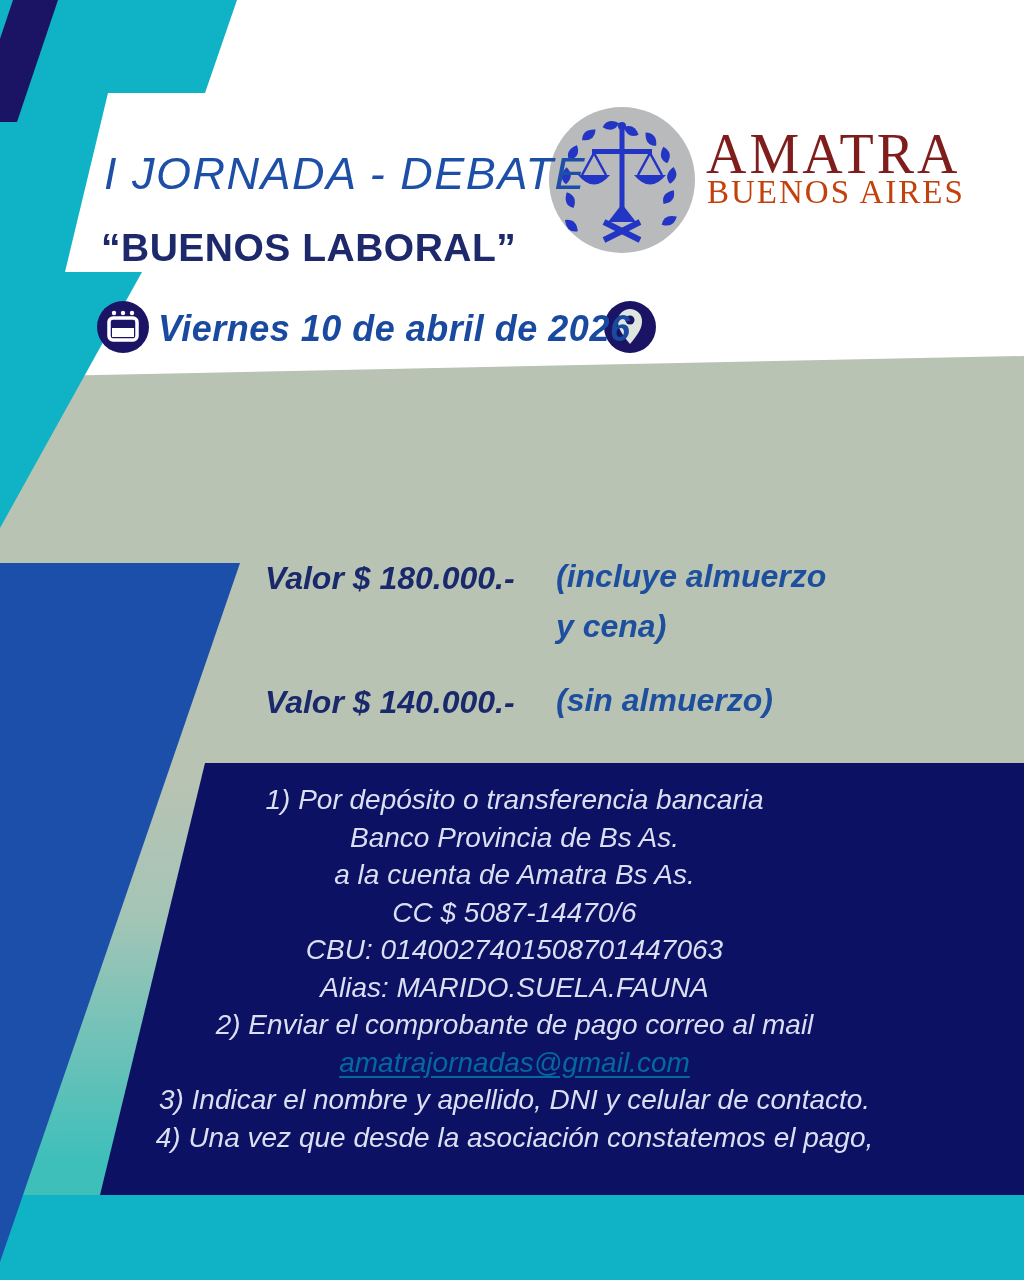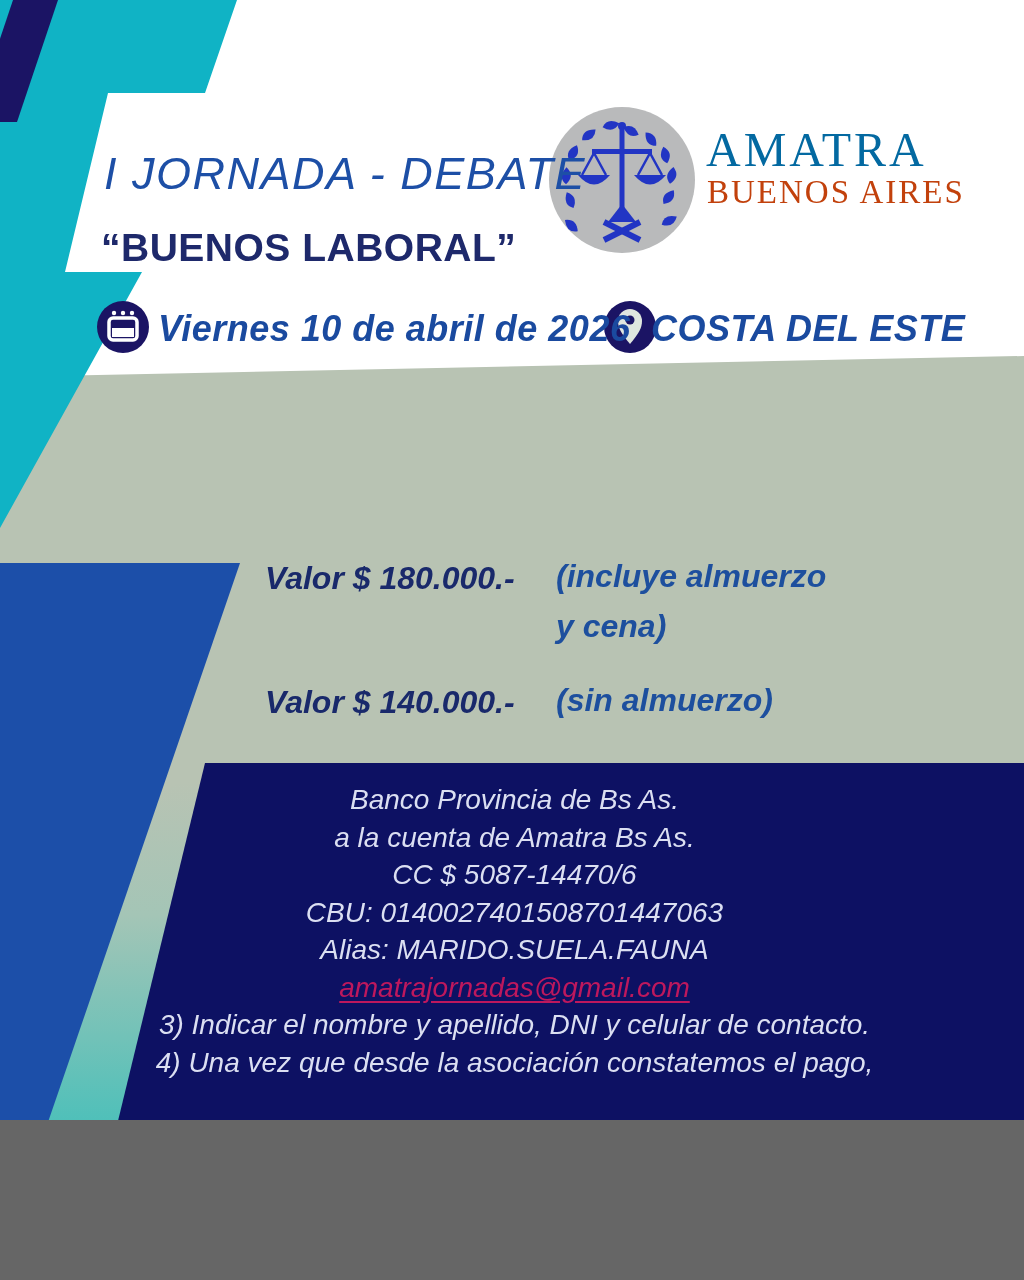--- a/index.html
+++ b/index.html
@@ -1,17 +1,17 @@
 <!DOCTYPE html>
 <html><head>
 <meta charset="utf-8">
 <style>
   html,body{margin:0;padding:0;background:#666;}
   #canvas{
-    position:relative;width:1024px;height:1120px;margin:0 auto;
+    position:relative;width:1024px;height:1280px;margin:0 auto;
     background:#ffffff;overflow:hidden;
     font-family:"Liberation Sans", sans-serif;
   }
   #bg-shapes{position:absolute;inset:0;width:1024px;height:1280px;}
   .abs{position:absolute;}
   .edition-title{
     left:104px;top:148px;font-size:45px;font-style:italic;font-weight:500;
     color:#1d4fa6;letter-spacing:1.5px;white-space:nowrap;
   }
   .main-title{
@@ -21,21 +21,21 @@
   .date-text{
     left:158px;top:308px;font-size:36px;font-weight:bold;font-style:italic;
     color:#1a4a9f;white-space:nowrap;letter-spacing:.5px;
   }
   .location-text{
     left:651px;top:308px;font-size:36px;font-weight:bold;font-style:italic;
     color:#1a4a9f;white-space:nowrap;letter-spacing:.5px;
   }
   .brand-name{
     left:706px;top:126px;font-family:"Liberation Serif",serif;
-    font-size:48px;color:#0369a1;letter-spacing:3px;white-space:nowrap;line-height:1;
+    font-size:56px;color:#7f1d1d;letter-spacing:3px;white-space:nowrap;line-height:1;
   }
   .brand-chapter{
     left:707px;top:176px;font-family:"Liberation Serif",serif;
     font-size:33px;color:#c2410c;letter-spacing:2px;white-space:nowrap;line-height:1;
   }
   .price-label{
     font-size:32px;font-weight:bold;font-style:italic;color:#19296b;white-space:nowrap;
   }
   .price-note{
     font-size:32px;font-weight:bold;font-style:italic;color:#1d4f9e;
@@ -44,21 +44,21 @@
   #price1-label{left:265px;top:560px;}
   #price1-note{left:556px;top:560px;margin-top:-9px;}
   #price2-label{left:265px;top:684px;}
   #price2-note{left:556px;top:684px;margin-top:-9px;}
   .payment-block{
     left:62px;top:781px;width:905px;text-align:center;
     font-size:28px;font-style:italic;color:#dbdff2;line-height:37.5px;
   }
   .payment-line{white-space:nowrap;}
   .email-link{
-    color:#be185d;text-decoration:underline;text-underline-offset:4px;cursor:pointer;
+    color:#0369a1;text-decoration:underline;text-underline-offset:4px;cursor:pointer;
   }
 </style>
 </head>
 <body>
 
 <div id="canvas">
 
   <svg id="bg-shapes" viewBox="0 0 1024 1280">
     <defs>
       <linearGradient id="stripGrad" x1="0" y1="0.05" x2="0" y2="0.9">
@@ -133,37 +133,38 @@
       <path d="M630,344 C621,333 618,328 618,321 a12,12 0 1,1 24,0 C642,328 639,333 630,344 Z" fill="#dfe6df"></path>
       <circle cx="630" cy="320" r="4.5" fill="#1b1464"></circle>
     </g>
   </svg>
 
   <div class="abs edition-title">I JORNADA - DEBATE</div>
 
   <div class="abs main-title">“BUENOS LABORAL”</div>
 
   <div class="abs date-text">Viernes 10 de abril de 2026</div>
-  <div class="abs location-text">COSTA DEL ESTE</div>
 
   <div class="abs brand-name">AMATRA</div>
   <div class="abs brand-chapter">BUENOS AIRES</div>
 
   <div class="abs price-label" id="price1-label">Valor $ 180.000.-</div>
   <div class="abs price-note" id="price1-note">(incluye almuerzo
 y cena)</div>
   <div class="abs price-label" id="price2-label">Valor $ 140.000.-</div>
   <div class="abs price-note" id="price2-note">(sin almuerzo)</div>
 
   <div class="abs payment-block">
+    <div class="payment-line">1) Por depósito o transferencia bancaria</div>
     <div class="payment-line">Banco Provincia de Bs As.</div>
     <div class="payment-line">a la cuenta de Amatra Bs As.</div>
     <div class="payment-line">CC $ 5087-14470/6</div>
     <div class="payment-line">CBU: 0140027401508701447063</div>
     <div class="payment-line">Alias: MARIDO.SUELA.FAUNA</div>
+    <div class="payment-line">2) Enviar el comprobante de pago correo al mail</div>
     <div class="payment-line">
       <span class="email-link">amatrajornadas@gmail.com</span>
     </div>
     <div class="payment-line">3) Indicar el nombre y apellido, DNI y celular de contacto.</div>
     <div class="payment-line">4) Una vez que desde la asociación constatemos el pago,</div>
   </div>
 
 </div>
 
 </body></html>

